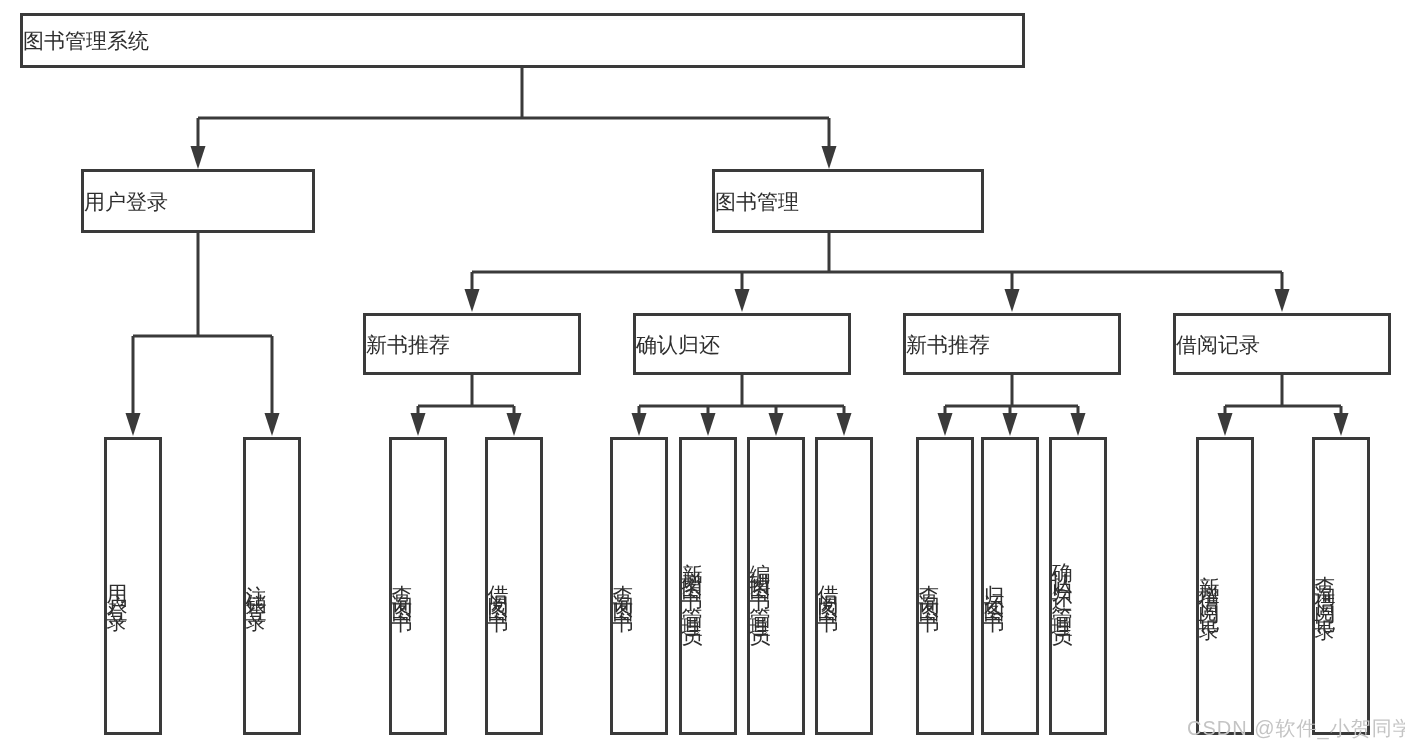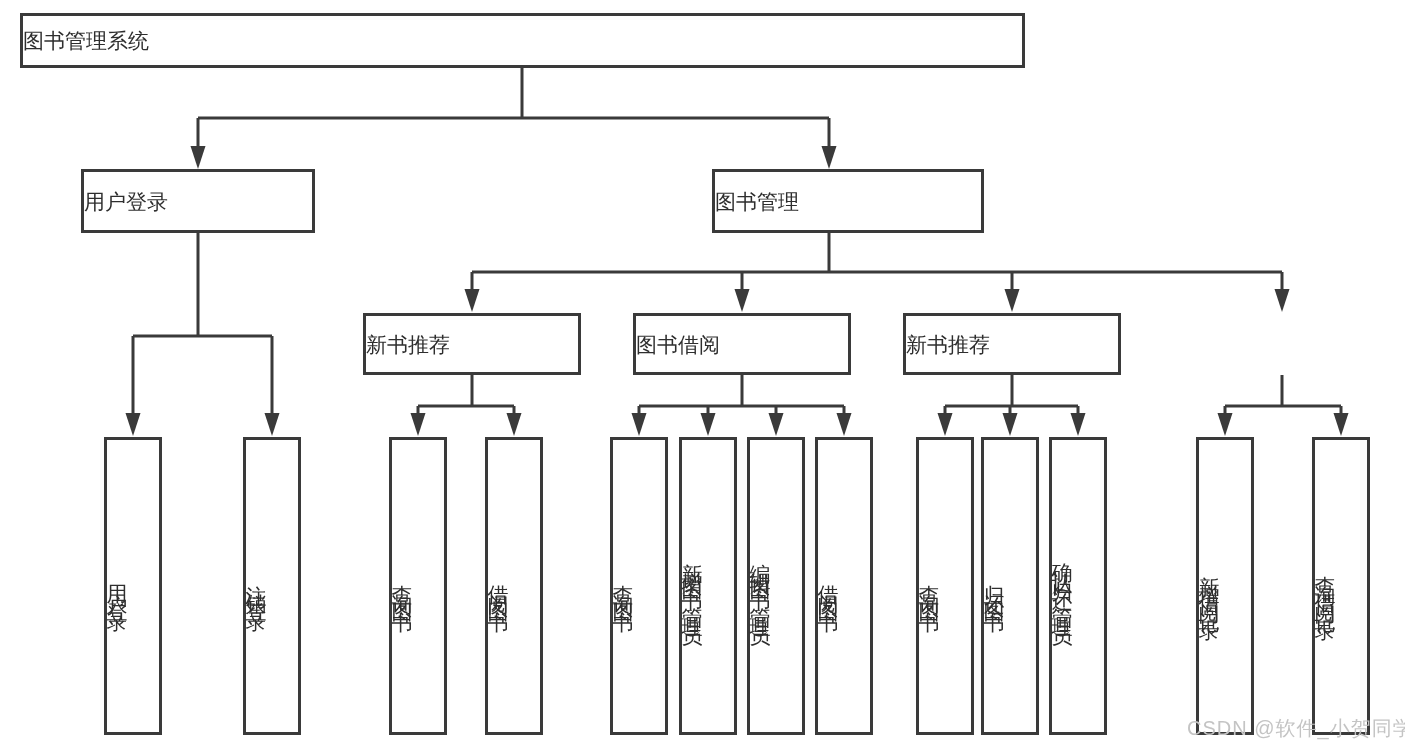--- a/index.html
+++ b/index.html
@@ -94,24 +94,27 @@
     <span>用户登录</span>
   </div>
   <div class="box" style="left:712px;top:169px;width:272px;height:64px;">
     <span>图书管理</span>
   </div>
 
   <div class="box" style="left:363px;top:313px;width:218px;height:62px;">
     <span>新书推荐</span>
   </div>
   <div class="box" style="left:633px;top:313px;width:218px;height:62px;">
-    <span>图书借阅</span>
+    <span>确认归还</span>
   </div>
   <div class="box" style="left:903px;top:313px;width:218px;height:62px;">
     <span>新书推荐</span>
+  </div>
+  <div class="box" style="left:1173px;top:313px;width:218px;height:62px;">
+    <span>借阅记录</span>
   </div>
 
   <div class="box leaf" style="left:104px;top:437px;width:58px;height:298px;">
     <span>用户登录</span>
   </div>
   <div class="box leaf" style="left:243px;top:437px;width:58px;height:298px;">
     <span>注销登录</span>
   </div>
 
   <div class="box leaf" style="left:389px;top:437px;width:58px;height:298px;">

